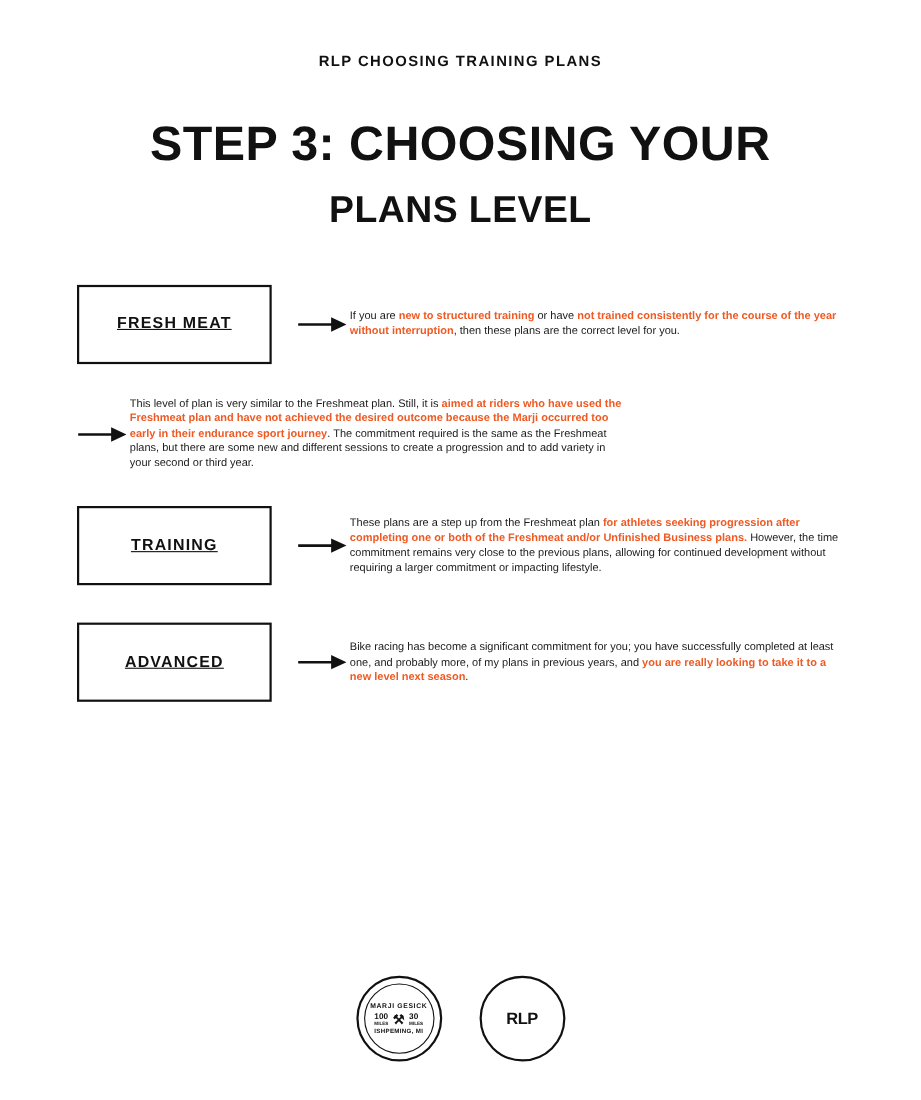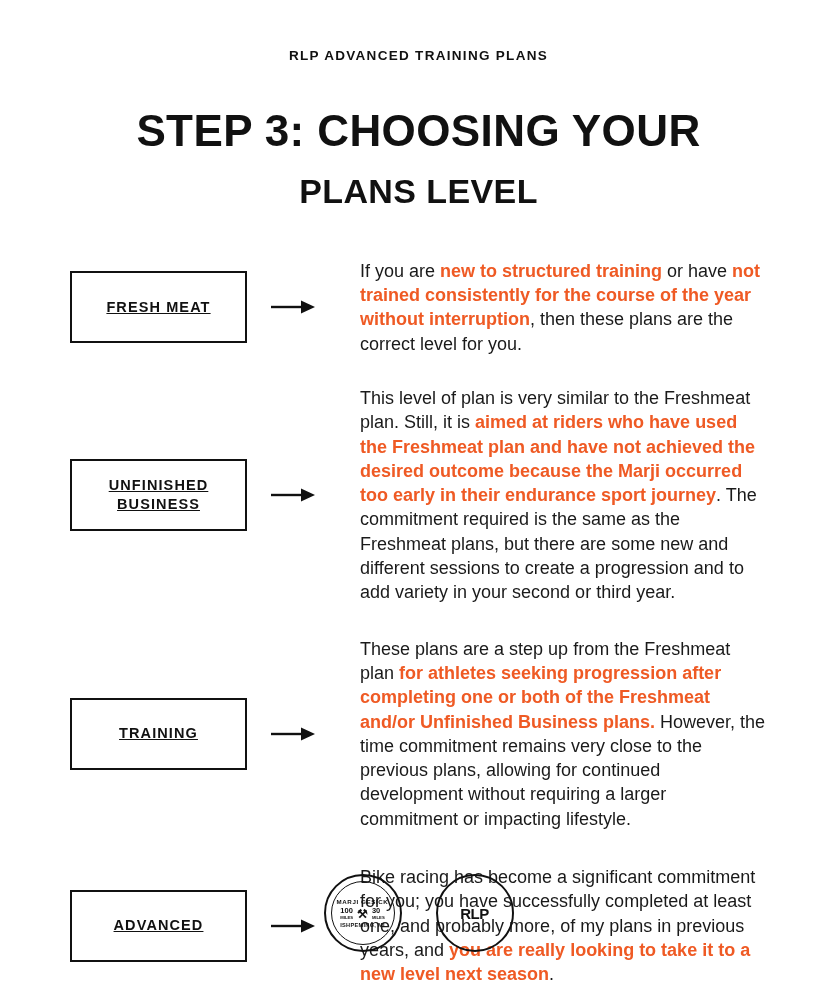--- a/index.html
+++ b/index.html
@@ -83,41 +83,40 @@
     flex: 0 0 46px;
     width: 46px;
     display: flex;
     align-items: center;
     justify-content: center;
     position: relative;
   }
   .arrow svg { display: block; }
   .desc {
     flex: 1;
-    font-size: 18px;
+    font-size: 10px;
     line-height: 1.35;
     color: #1a1a1a;
     padding-left: 2px;
     max-width: 455px;
-    margin-left: 42px;
   }
   .desc b {
     color: #ef5a24;
     font-weight: bold;
   }
   .row-fresh { margin-bottom: 30px; }
   .row-unfinished { margin-bottom: 32px; }
   .row-finisher { margin-bottom: 34px; }
   .row-advanced { margin-bottom: 0; }
 
   .footer {
     position: absolute;
     left: 0;
     right: 0;
-    bottom: 48px;
+    bottom: 35px;
     display: flex;
     align-items: center;
     justify-content: center;
     gap: 34px;
   }
   .badge-marji {
     width: 78px;
     height: 78px;
     border-radius: 50%;
     border: 2.4px solid #111111;
@@ -167,44 +166,41 @@
     font-size: 15px;
     font-weight: bold;
     letter-spacing: -0.5px;
   }
 </style>
 </head>
 <body>
 
 <div class="page">
 
-  <div class="eyebrow">RLP ADVANCED TRAINING PLANS</div>
+  <div class="eyebrow">RLP CHOOSING TRAINING PLANS</div>
 
   <div class="title-1">STEP 3: CHOOSING YOUR</div>
   <div class="title-2">PLANS LEVEL</div>
 
   <div class="rows">
 
     <div class="row row-fresh">
       <div class="row-label-wrap">
         <div class="level-box">FRESH MEAT</div>
       </div>
       <div class="arrow">
         <svg width="44" height="16" viewBox="0 0 44 16" aria-hidden="true">
           <line x1="0" y1="8" x2="32" y2="8" stroke="#111111" stroke-width="2.4"></line>
           <polygon points="30,1.5 44,8 30,14.5" fill="#111111"></polygon>
         </svg>
       </div>
       <div class="desc"><span>If you are </span><b>new to structured training</b><span> or have </span><b>not trained consistently for the course of the year without interruption</b><span>, then these plans are the correct level for you.</span></div>
     </div>
 
     <div class="row row-unfinished">
-      <div class="row-label-wrap">
-        <div class="level-box">UNFINISHED BUSINESS</div>
-      </div>
       <div class="arrow">
         <svg width="44" height="16" viewBox="0 0 44 16" aria-hidden="true">
           <line x1="0" y1="8" x2="32" y2="8" stroke="#111111" stroke-width="2.4"></line>
           <polygon points="30,1.5 44,8 30,14.5" fill="#111111"></polygon>
         </svg>
       </div>
       <div class="desc"><span>This level of plan is very similar to the Freshmeat plan. Still, it is </span><b>aimed at riders who have used the Freshmeat plan and have not achieved the desired outcome because the Marji occurred too early in their endurance sport journey</b><span>. The commitment required is the same as the Freshmeat plans, but there are some new and different sessions to create a progression and to add variety in your second or third year.</span></div>
     </div>
 
     <div class="row row-finisher">

